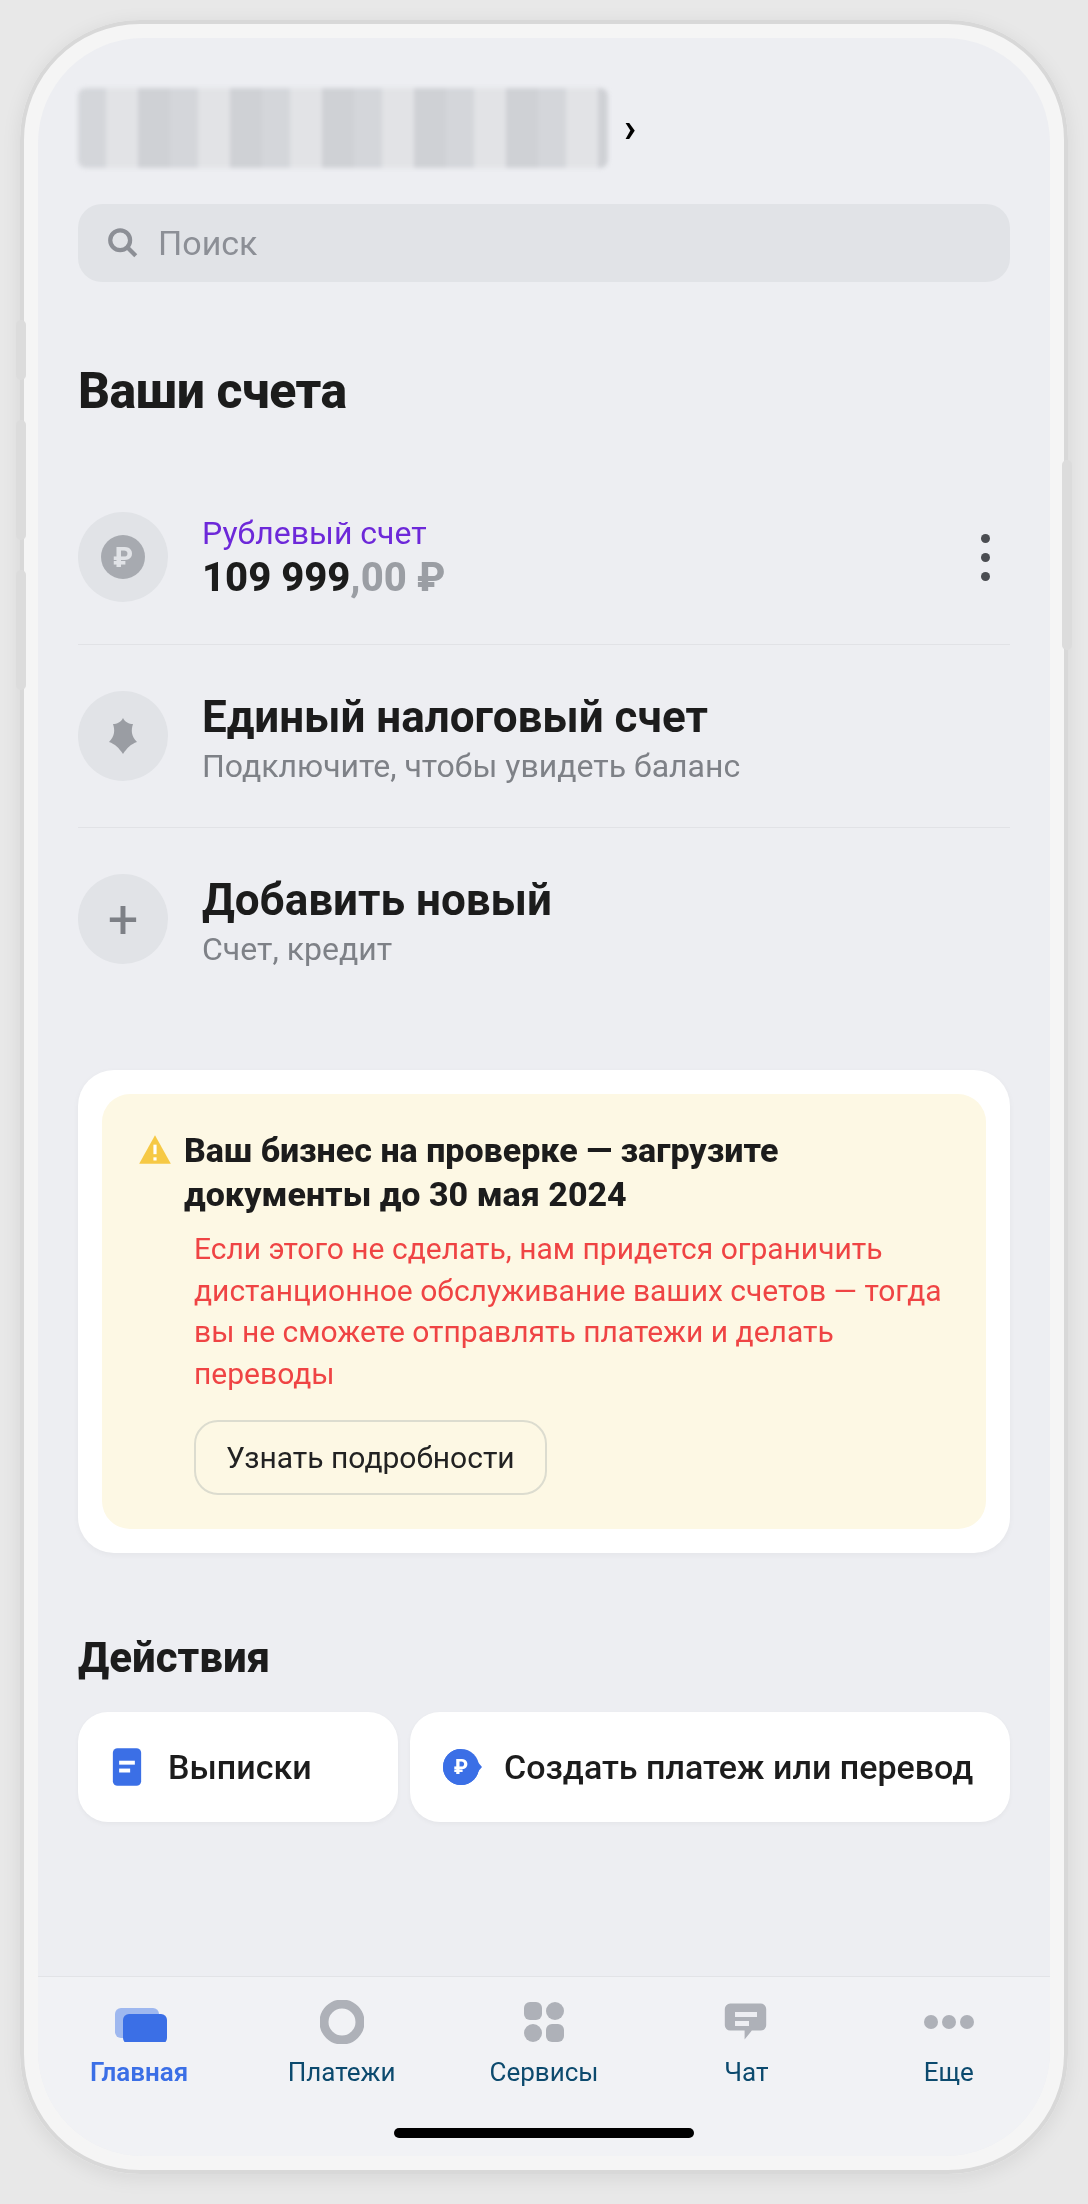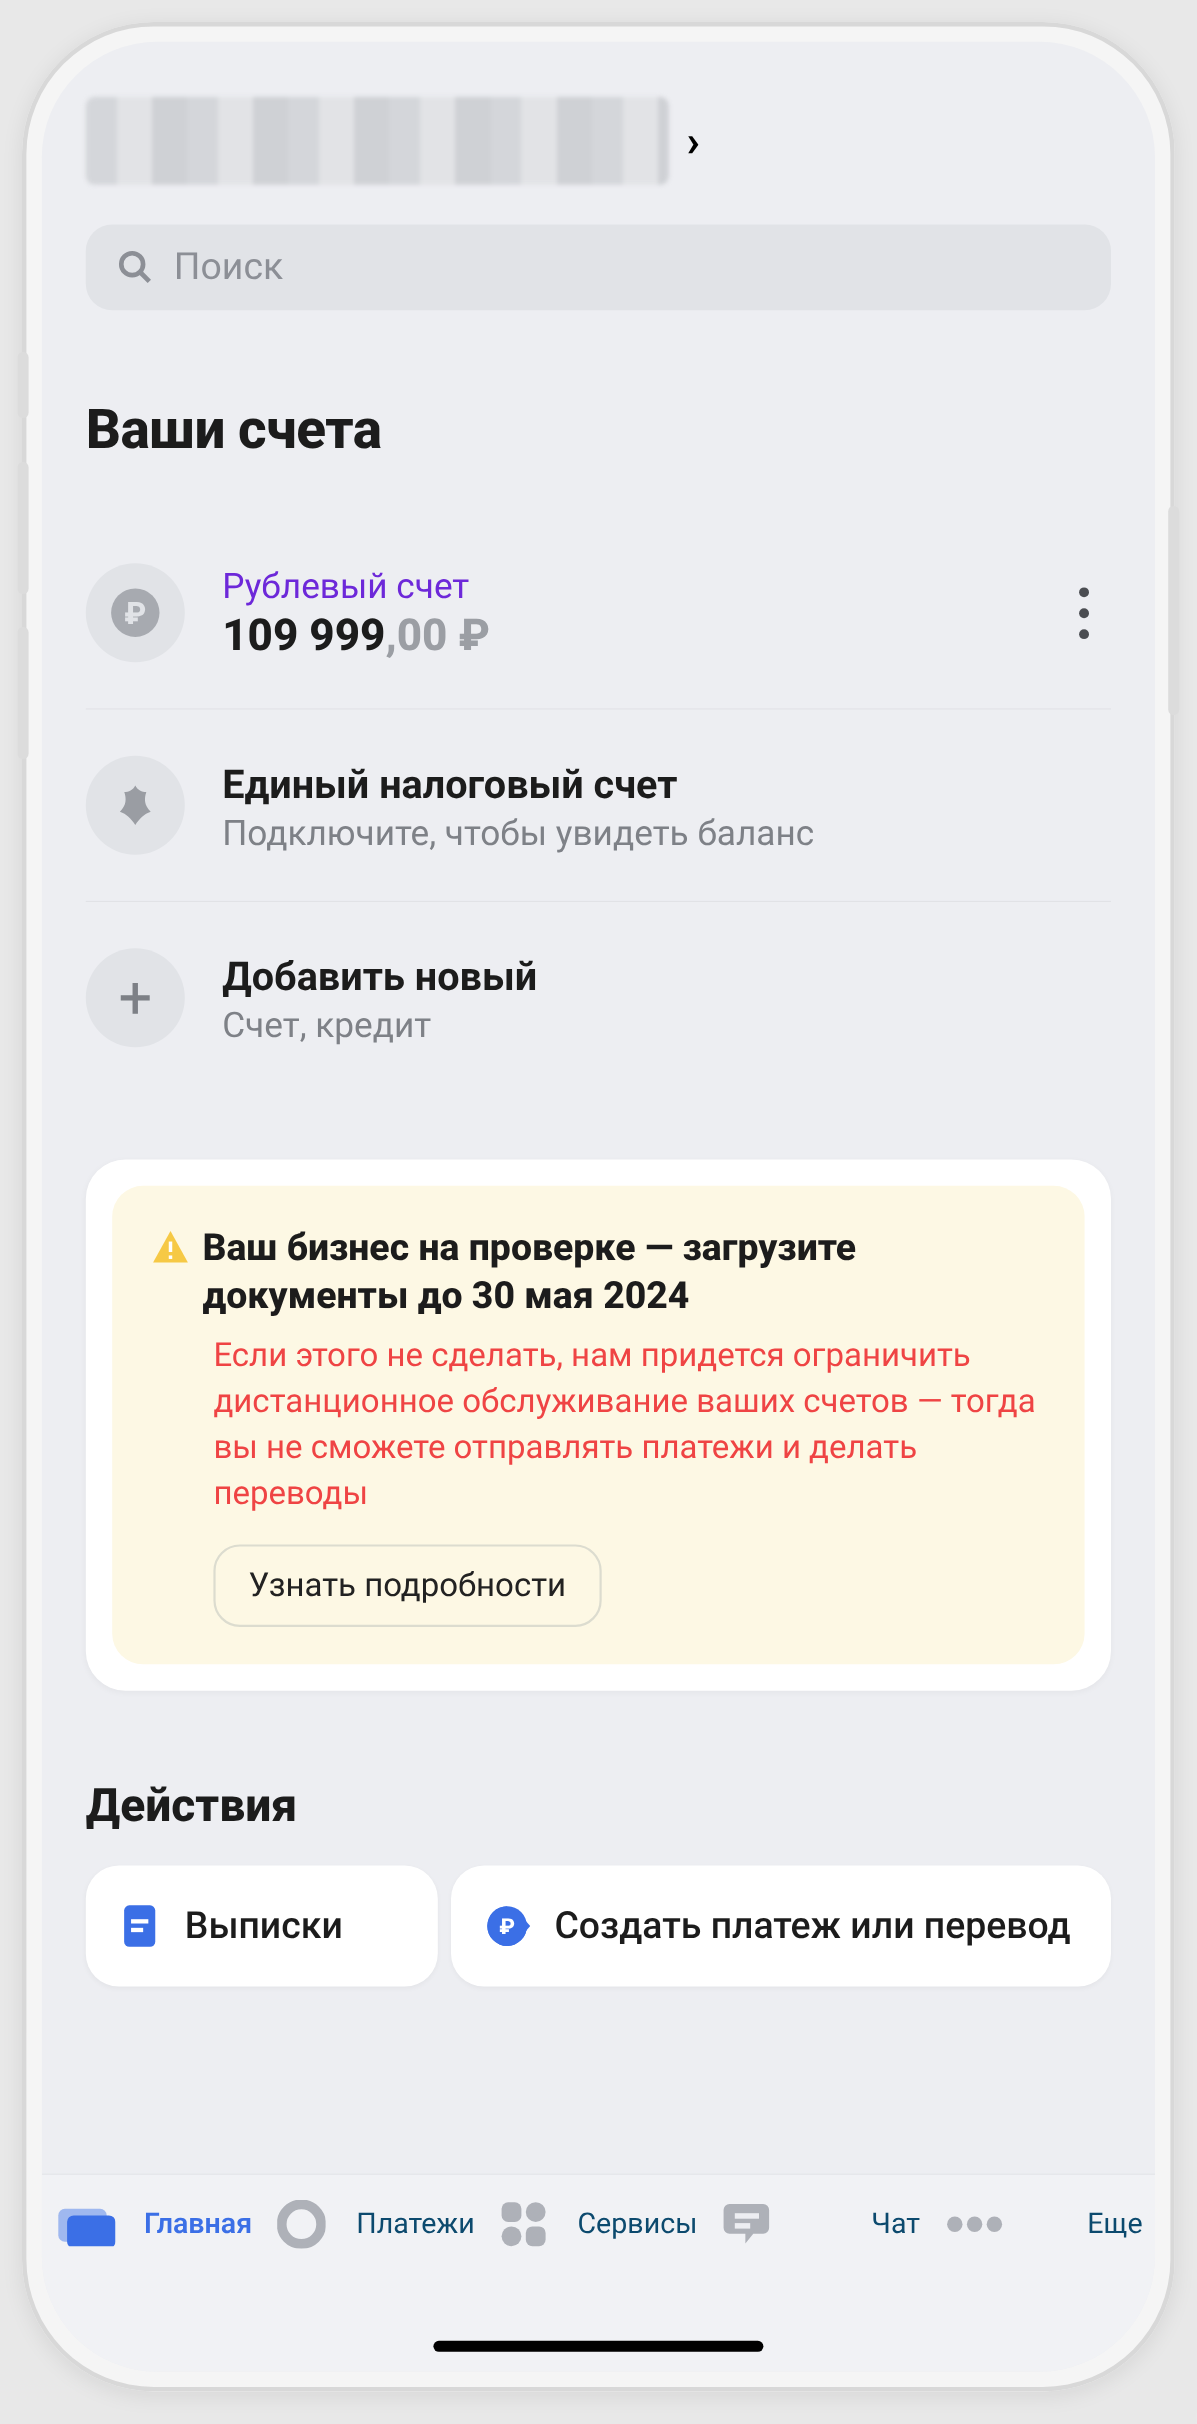--- a/index.html
+++ b/index.html
@@ -61,21 +61,21 @@
   .acc-list { margin-top:50px; }
   .acc-row { display:flex; align-items:center; padding:42px 0; border-bottom:1px solid #e1e2e6; }
   .acc-row:last-child { border-bottom:none; }
   .acc-icon {
     width:90px; height:90px; border-radius:50%; background:#e1e3e7;
     display:flex; align-items:center; justify-content:center; margin-right:34px; flex:0 0 auto;
     color:#a1a4aa;
   }
   .acc-body { flex:1; }
   .acc-label { font-size:32px; color:#6d28d9; }
-  .acc-title { font-size:36px; font-weight:700; color:#1c1c1c; margin-top:4px;}
+  .acc-title { font-size:44px; font-weight:700; color:#1c1c1c; margin-top:4px;}
   .acc-sub { font-size:32px; color:#7e8187; margin-top:4px; }
   .balance { font-size:40px; font-weight:800; color:#1c1c1c; margin-top:2px; }
   .balance .cents { color:#9b9ea4; font-weight:800; }
   .dots { width:50px; display:flex; flex-direction:column; align-items:center; gap:10px; }
   .dots span { width:9px; height:9px; background:#4b4d52; border-radius:50%; }
 
   
   .alert-wrap {
     margin-top:60px; background:#fff; border-radius:36px; padding:24px;
     box-shadow:0 2px 6px rgba(0,0,0,.04);
@@ -103,21 +103,21 @@
   }
   .action-card.small { flex:0 0 320px; }
   .action-card.grow { flex:1; }
   .action-card span { font-size:34px; color:#1c1c1c; font-weight:500; }
 
   
   .nav {
     height:180px; background:#f1f2f5; border-top:1px solid #e2e3e7;
     display:flex; align-items:flex-start; justify-content:space-around; padding-top:20px;
   }
-  .nav-item { width:180px; display:flex; flex-direction:row; align-items:center; gap:10px;justify-content:space-between; }
+  .nav-item { width:180px; display:flex; flex-direction:column; align-items:center; gap:10px;justify-content:space-between; }
   .nav-item .lbl { font-size:26px; color:#0c4a6e; }
   .nav-item.active .lbl { color:#3b6fe6; font-weight:600; }
   .nav-ico { height:50px; display:flex; align-items:center; justify-content:center; }
 
   .home-ind { position:absolute; bottom:18px; left:50%; transform:translateX(-50%);
     width:300px; height:10px; background:#000; border-radius:10px; }
 
   .ruble-badge {
     width:44px; height:44px; border-radius:50%; background:#a7aab0;
     color:#e1e3e7; font-weight:800; font-size:28px; display:flex; align-items:center; justify-content:center;

